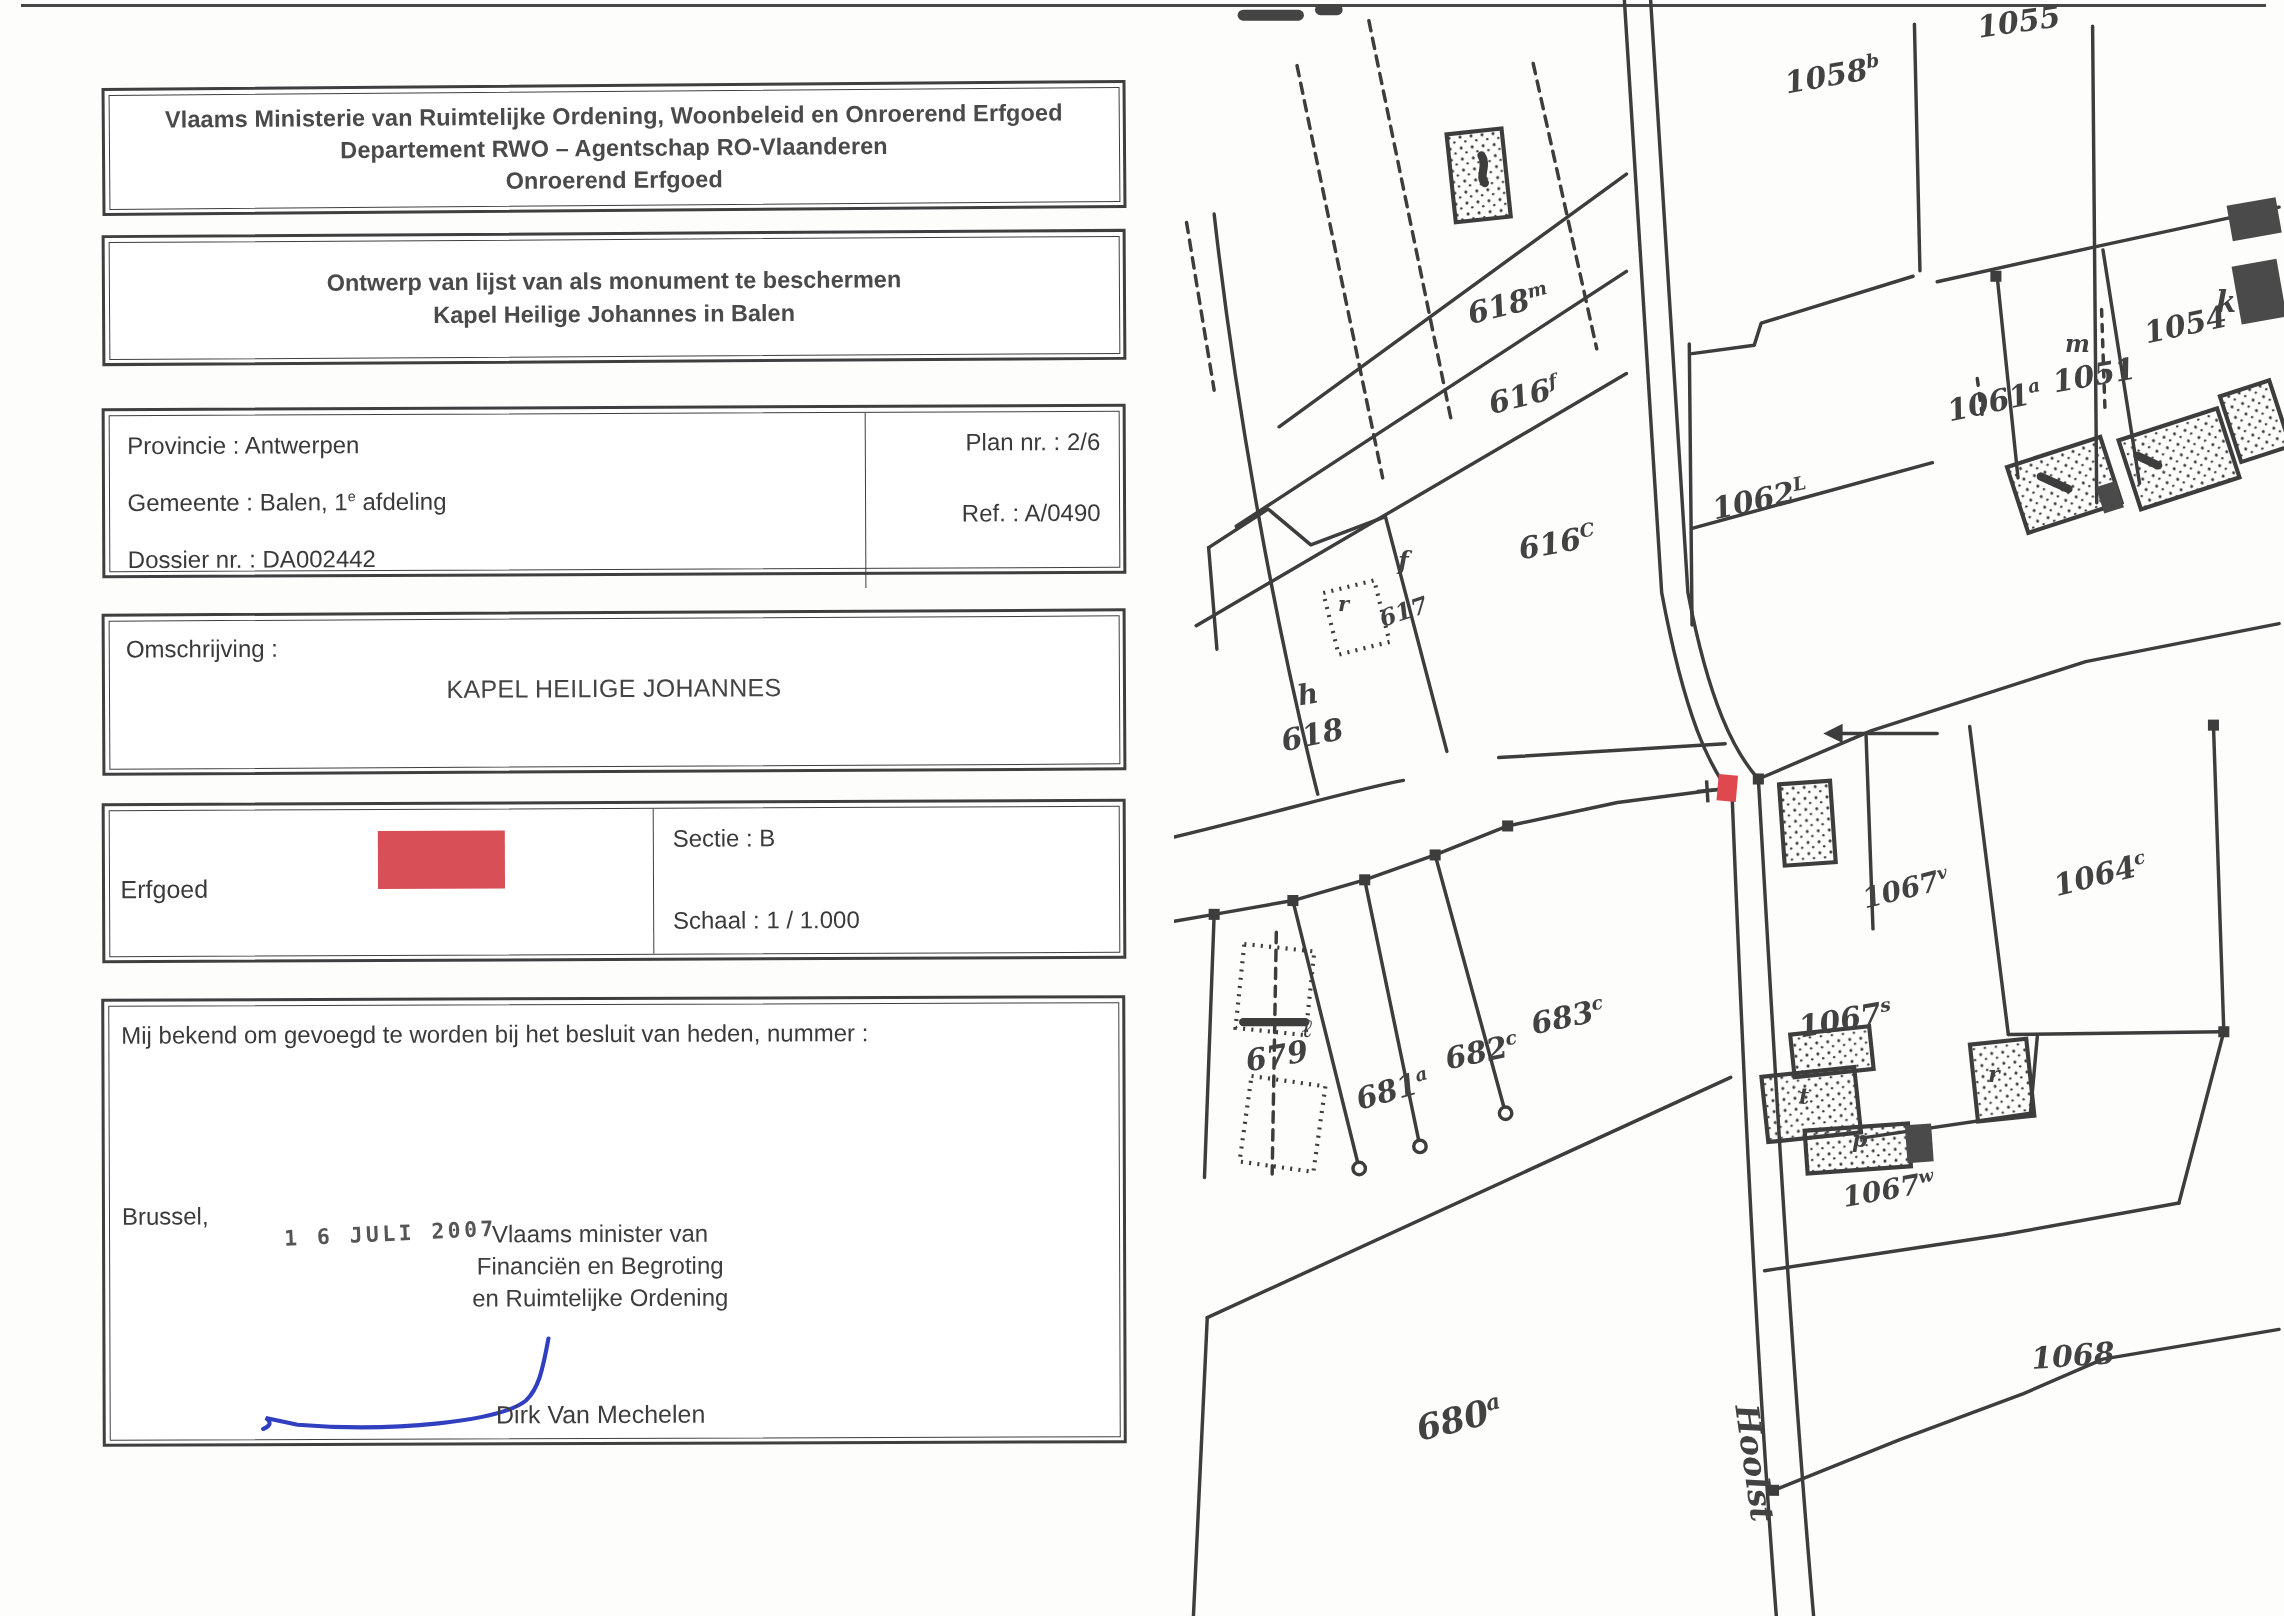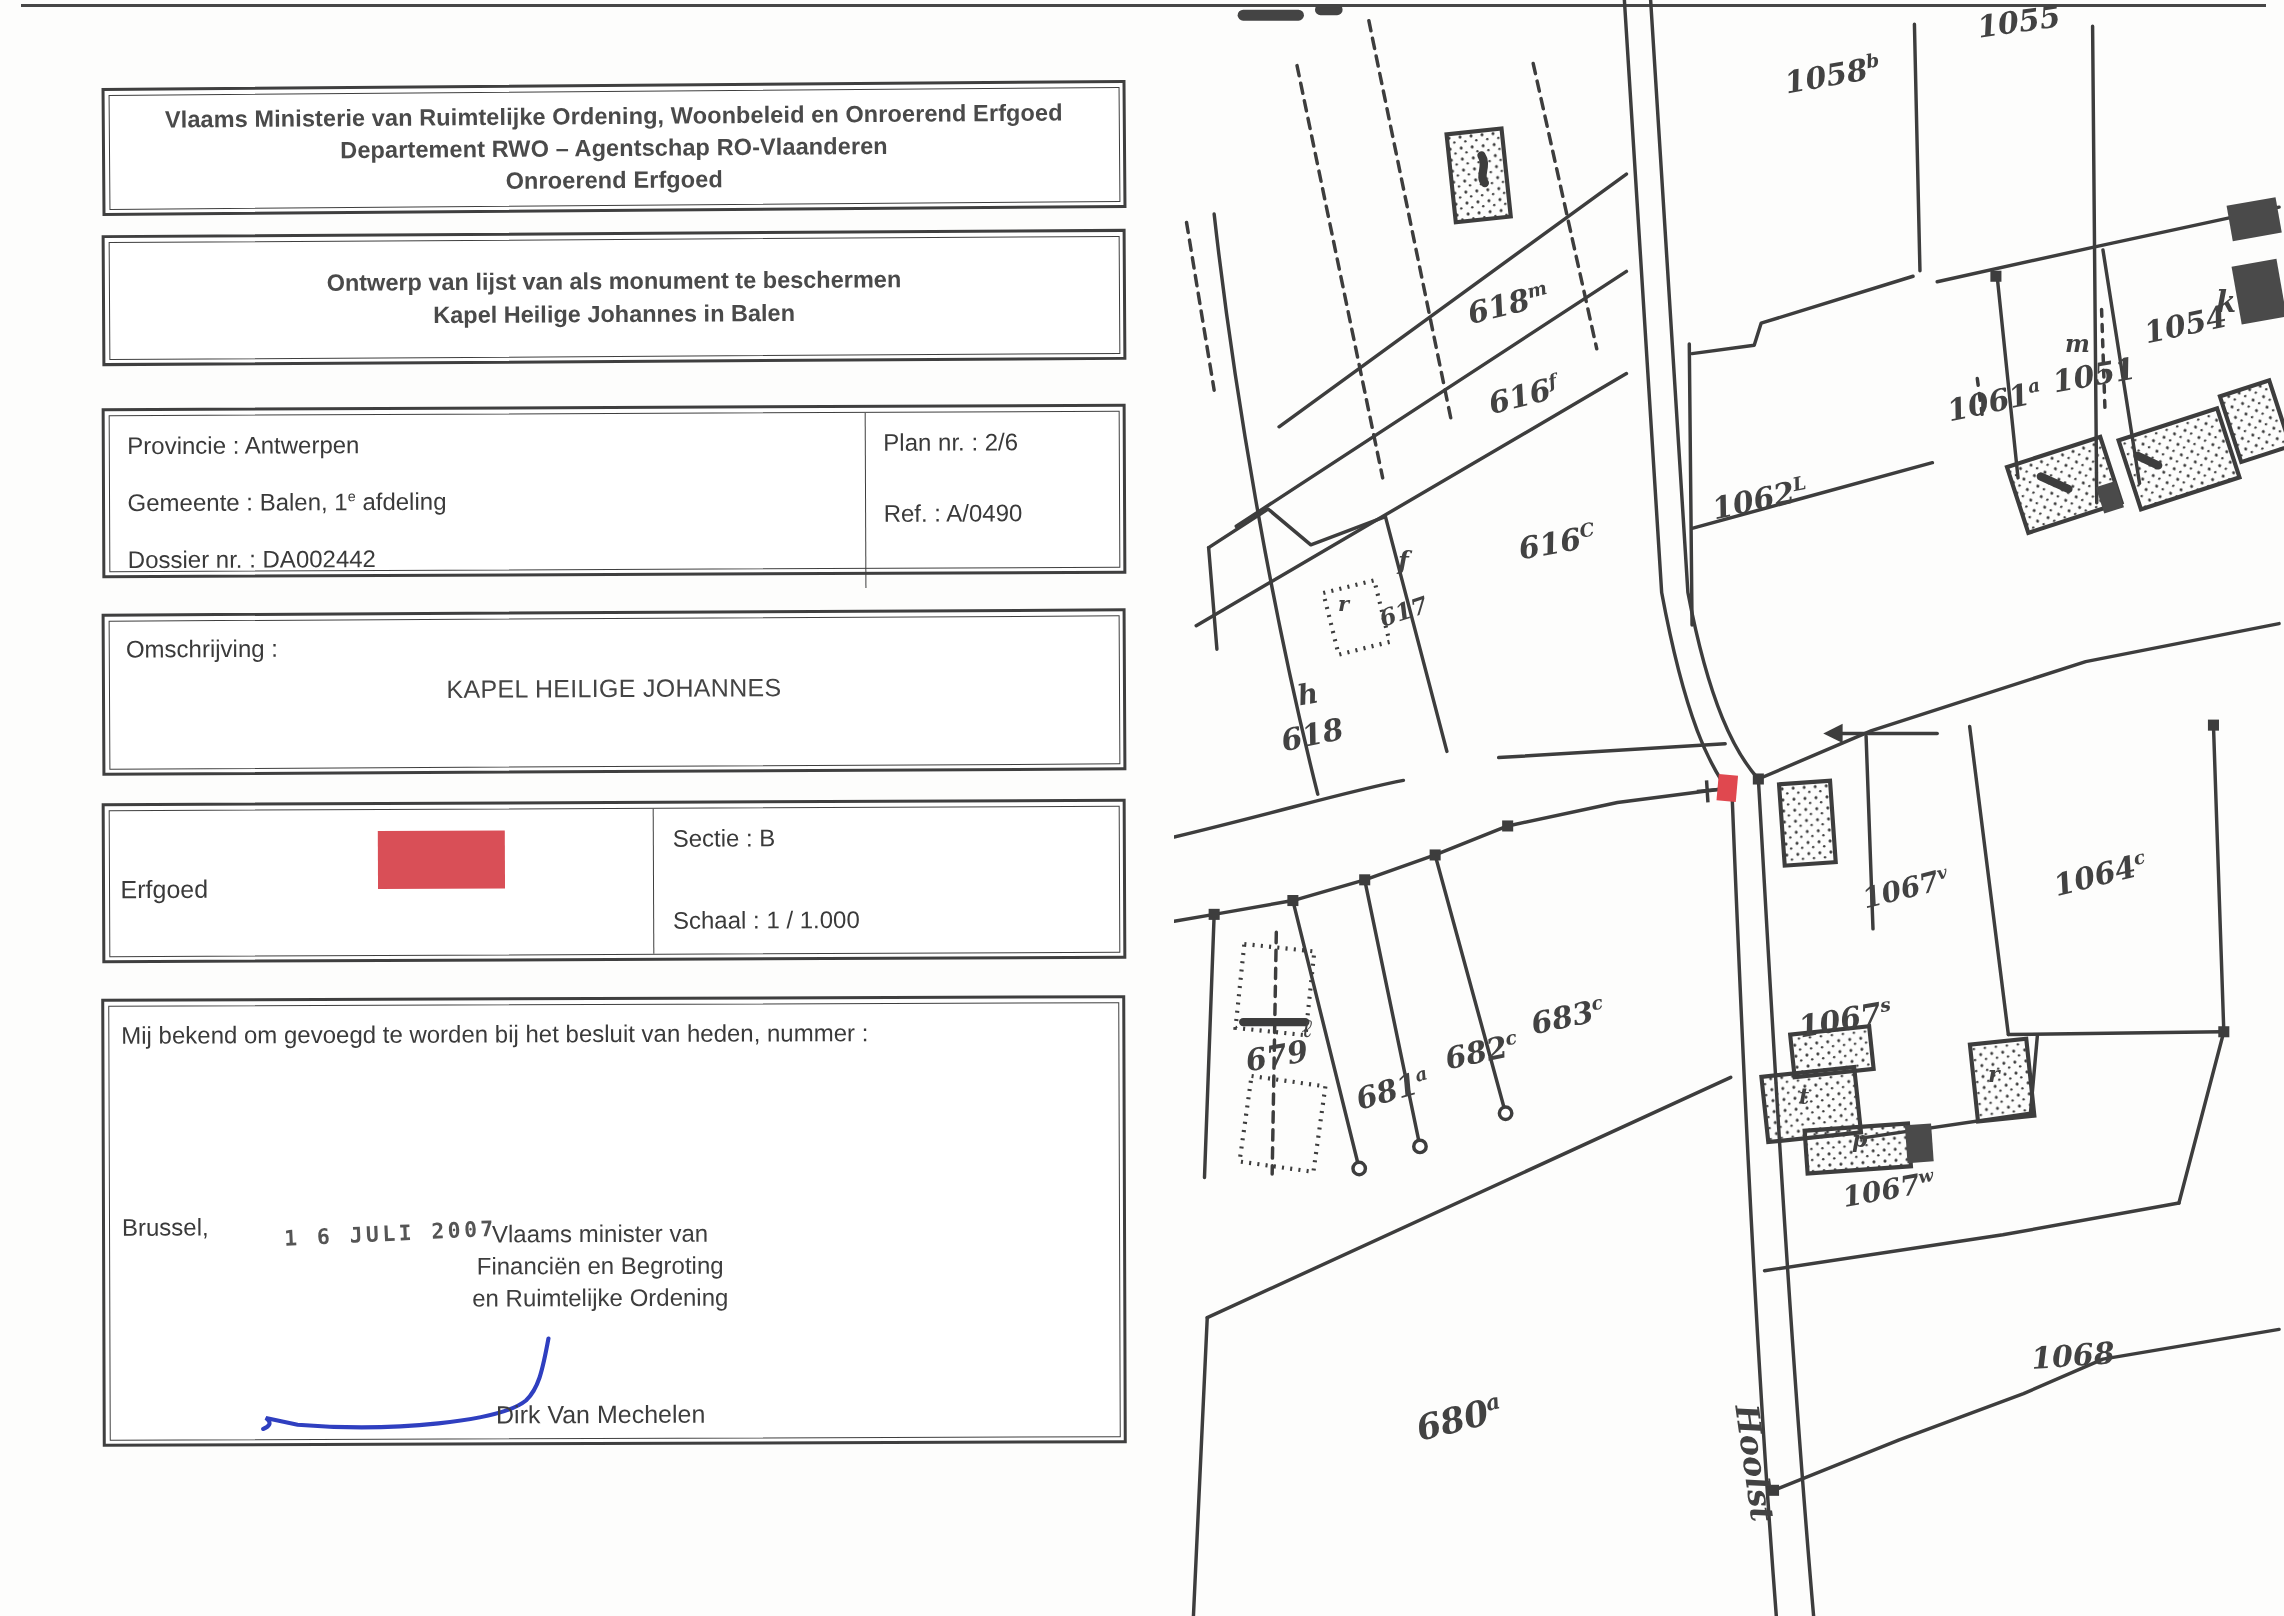--- a/index.html
+++ b/index.html
@@ -19,36 +19,36 @@
 
   .center-lines{display:flex;flex-direction:column;justify-content:center;align-items:center;height:100%;text-align:center;}
   .hdr-line{font-weight:700;font-size:23.5px;line-height:32px;color:#4a4a4a;letter-spacing:0.1px;}
   .ttl-line{font-weight:700;font-size:23.5px;line-height:33px;color:#4a4a4a;}
 
   #box-info .docbox-inner{display:grid;grid-template-columns:1fr 254px;}
   .info-left{padding:16.6px 18px;display:flex;flex-direction:column;justify-content:space-between;}
   .info-right{border-left:1.4px solid #3f3f3f;padding:16.6px 18px;}
   .info-row{font-size:24px;color:#3a3a3a;}
   .info-row sup{font-size:0.6em;}
-  .info-right .info-row{margin-bottom:43px;}
+  .info-right .info-row{margin-bottom:43px;text-align:right;}
 
   #box-omschrijving .docbox-inner{padding:14px 16.6px;}
   .omsch-value{position:absolute;left:0;top:55px;width:100%;text-align:center;font-size:25px;letter-spacing:0.3px;color:#444;}
 
   #box-legend .docbox-inner{display:grid;grid-template-columns:543px 1fr;}
   .legend-left{position:relative;}
   .legend-label{position:absolute;left:11px;top:64px;font-size:25px;}
   .legend-swatch{position:absolute;left:268px;top:21px;width:127px;height:58px;background:#d94f57;}
   .legend-right{position:relative;border-left:1.4px solid #3f3f3f;padding:16.6px 19.3px;}
   .legend-sectie{font-size:24px;}
   .legend-schaal{font-size:24px;margin-top:54px;}
 
   #box-besluit .docbox-inner{padding:0;}
   .besluit-intro{position:absolute;left:12.4px;top:15px;font-size:24px;}
-  .besluit-city{position:absolute;left:12.4px;top:207px;font-size:24px;}
+  .besluit-city{position:absolute;left:12.4px;top:196px;font-size:24px;}
   .date-stamp{position:absolute;left:174px;top:215px;font-family:"DejaVu Sans Mono",monospace;
               font-size:21.4px;font-weight:700;letter-spacing:3.5px;color:#555;transform:rotate(-2.5deg);}
   .minister-block{position:absolute;left:290px;top:213px;width:401px;text-align:center;
                   font-size:24px;line-height:32px;color:#3d3d3d;}
   .signature-svg{position:absolute;left:145px;top:325px;}
   .signatory{position:absolute;left:290px;top:395px;width:401px;text-align:center;font-size:25px;color:#3d3d3d;}
 
   
   #map-wrap{position:absolute;left:1174px;top:0;width:1110px;height:1616px;}
   #map-svg{position:absolute;left:0;top:0;}

